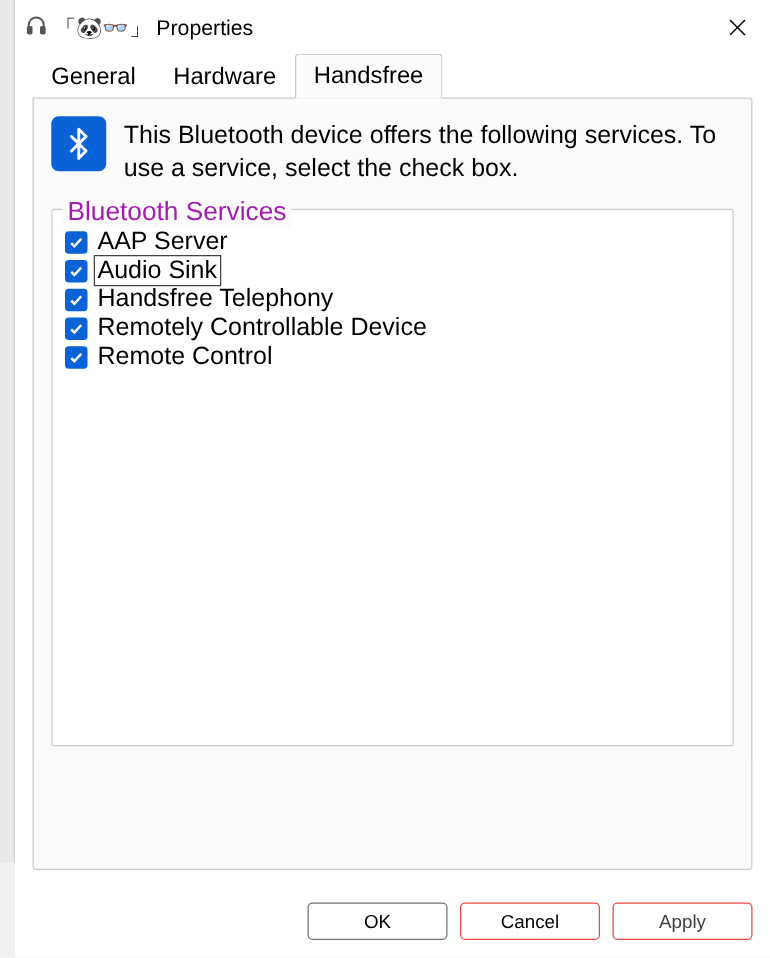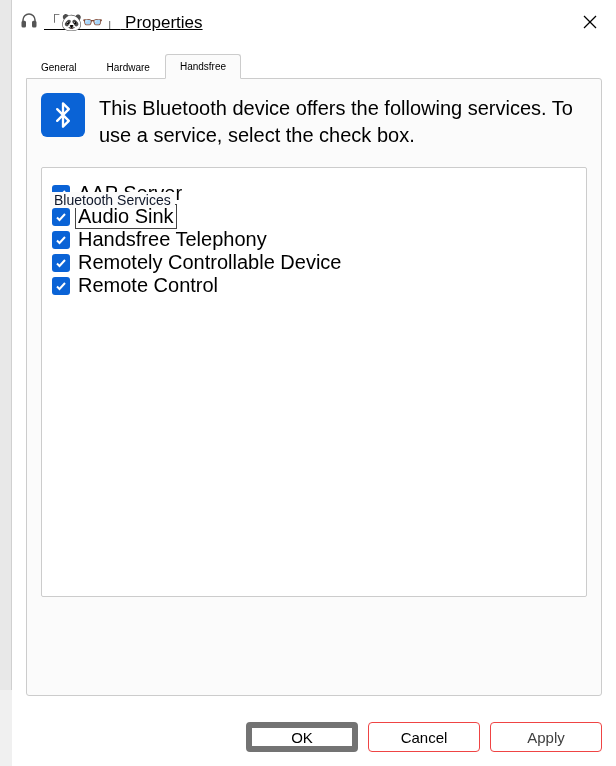--- a/index.html
+++ b/index.html
@@ -35,23 +35,22 @@
     }
     .titlebar {
       display: flex;
       align-items: center;
       justify-content: space-between;
       padding: 6px 6px 6px 8px;
       height: 44px;
     }
     .title-left {
       display: flex;
-      align-items: flex-start;
+      align-items: flex-end;
       gap: 6px;
-      text-decoration: underline;
     }
     .title-text {
       font-size: 17px;
       color: #000;
     }
     .close-btn {
       width: 40px;
       height: 30px;
       display: flex;
       align-items: center;
@@ -61,21 +60,21 @@
     .close-btn svg { width: 14px; height: 14px; }
     .tabstrip {
       display: flex;
       align-items: flex-end;
       padding: 0 14px;
       height: 34px;
       position: relative;
     }
     .tab {
       padding: 6px 14px 6px 14px;
-      font-size: 10px;
+      font-size: 19px;
       color: #000;
       cursor: pointer;
       border: 1px solid transparent;
       border-bottom: none;
       position: relative;
       top: 1px;
       background: transparent;
     }
     .tab.active {
       border: 1px solid #cccccc;
@@ -122,23 +121,22 @@
       position: relative;
       background: #ffffff;
       height: 430px;
     }
     .legend {
       position: absolute;
       top: -10px;
       left: 8px;
       background: #fbfbfb;
       padding: 0 4px;
-      font-size: 14px;
-      color: #0f172a;
-      margin-top: 34px;
+      font-size: 21px;
+      color: #a21caf;
     }
     .service-list {
       padding-top: 4px;
     }
     .service-item {
       display: flex;
       align-items: center;
       gap: 6px;
       height: 23px;
     }
@@ -177,21 +175,21 @@
       background: #ffffff;
       border-radius: 4px;
       font-size: 15px;
       color: #000;
       cursor: pointer;
       display: flex;
       align-items: center;
       justify-content: center;
     }
     .btn.primary {
-      border: 6px solid #737373;
+      border: 1px solid #737373;
     }
     .btn.disabled {
       color: #404040;
       cursor: default;
     }
     .headphone-icon svg { width: 18px; height: 18px; }
   </style>
 </head>
 <body>
 

